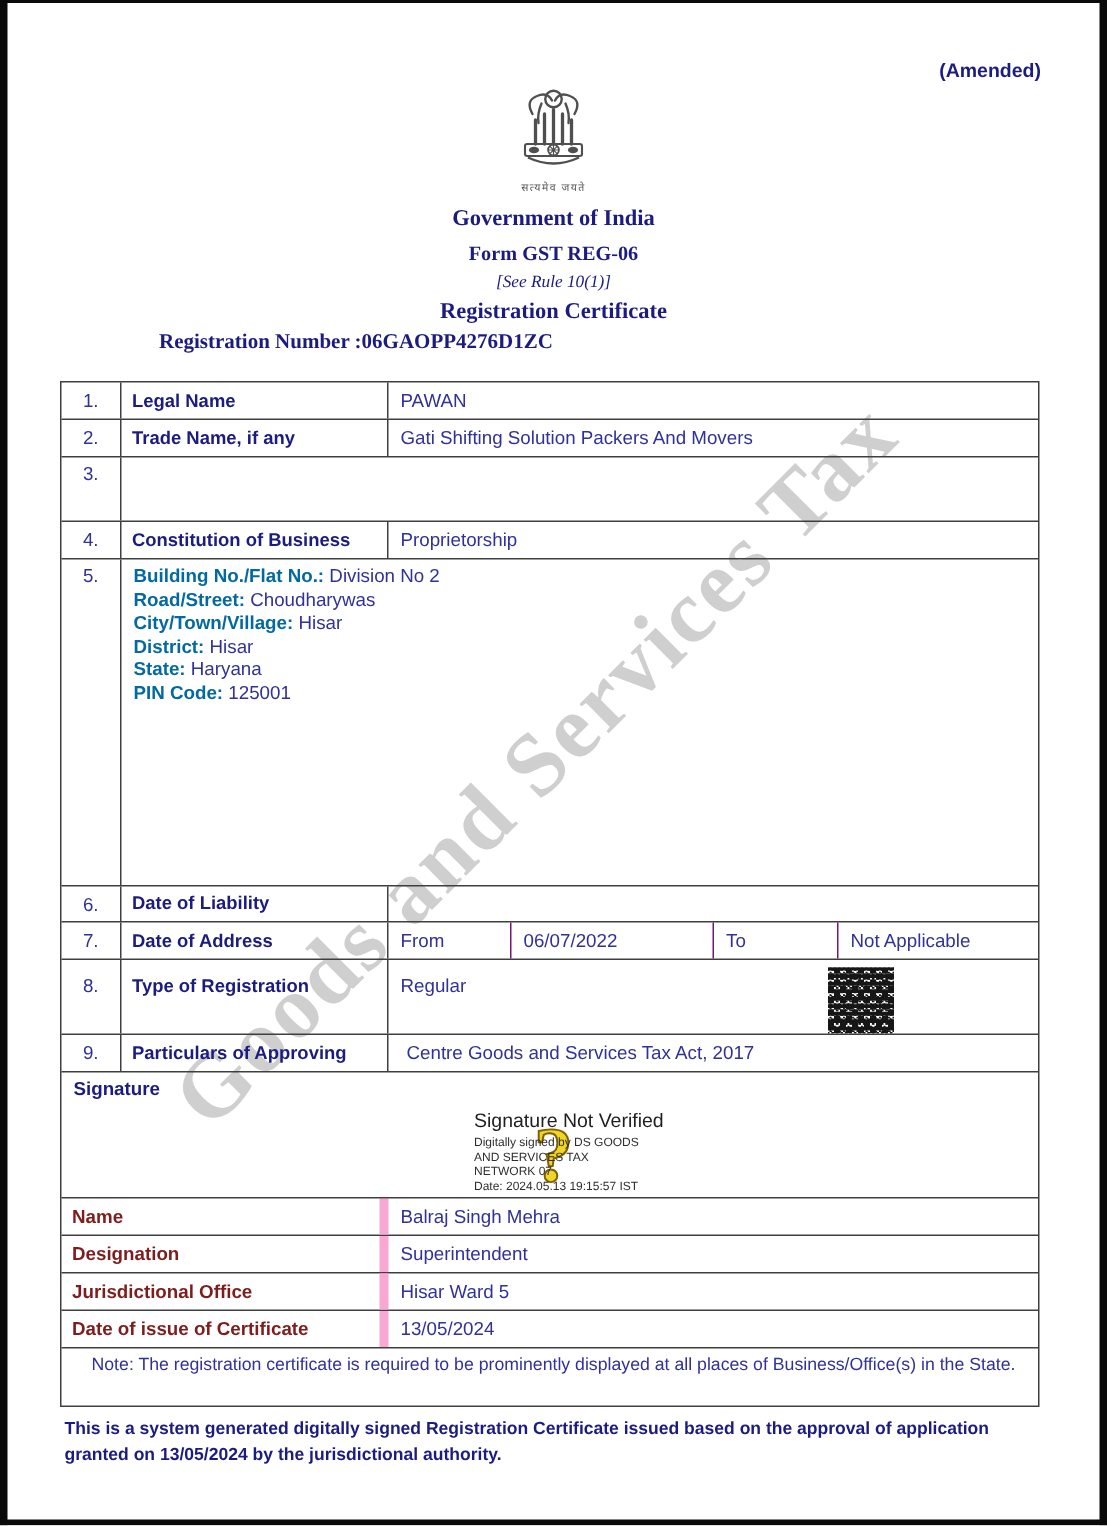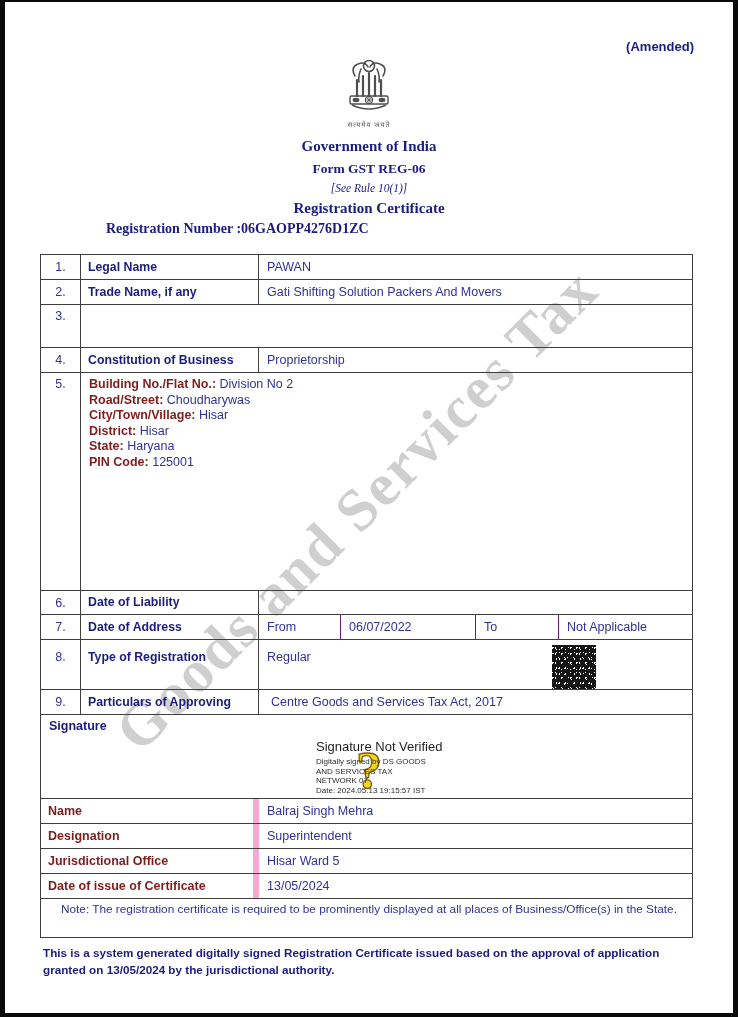--- a/index.html
+++ b/index.html
@@ -41,21 +41,21 @@
   .row:last-child{border-bottom:none;}
   .c{box-sizing:border-box;}
   .c-no{width:40px;border-right:1px solid #3f3f3f;display:flex;align-items:center;justify-content:center;font-size:12.5px;color:#31319a;}
   .c-label{width:178px;border-right:1px solid #3f3f3f;display:flex;align-items:center;padding:2px 4px 2px 7px;font-size:12.3px;font-weight:bold;color:#1b1b80;line-height:14.5px;}
   .c-value{flex:1;display:flex;align-items:center;padding:2px 4px 2px 8px;font-size:12.5px;color:#31319a;}
   .top-align .c-no,.top-align .c-label,.top-align .c-value{align-items:flex-start;padding-top:4px;}
   .top-align .c-no{justify-content:center;}
   .h25{height:25px;} .h24{height:24px;} .h43{height:43px;} .h218{height:218px;} .h50{height:50px;} .h84{height:84px;} .h38{height:38px;}
 
   .addr{line-height:15.6px;font-size:12.5px;}
-  .addr b{color:#7f1d1d;}
+  .addr b{color:#0369a1;}
   .addr span{color:#31319a;}
 
   
   .vcell{display:flex;align-items:center;box-sizing:border-box;padding-left:8px;font-size:12.5px;color:#31319a;height:100%;}
   .v-b{border-right:1px solid #701a75;}
   .w82{width:82px;} .w135{width:135px;} .w83{width:83px;}
   .c-validity{flex:1;display:flex;padding:0;}
 
   
   .c-reg{flex:1;position:relative;padding:10px 4px 2px 8px;font-size:12.5px;color:#31319a;box-sizing:border-box;}

